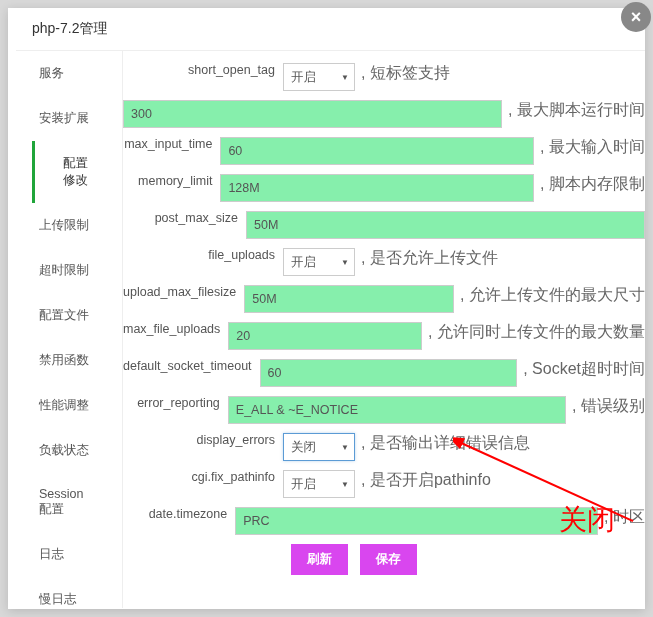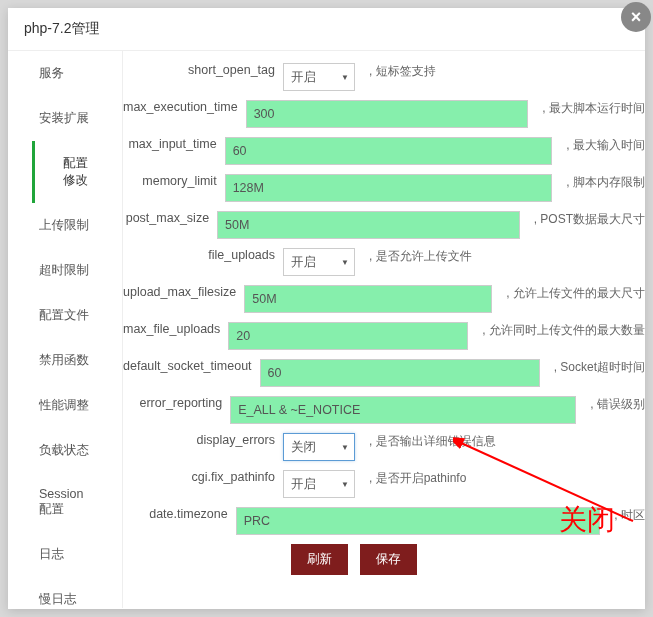--- a/index.html
+++ b/index.html
@@ -1,36 +1,36 @@
 <!DOCTYPE html>
 <html><head>
 <meta charset="utf-8">
 <style>
 * { box-sizing: border-box; margin: 0; padding: 0; }
 body { font-family: "Microsoft YaHei", Arial, sans-serif; background: #d8d8d8; width: 653px; height: 617px; overflow: hidden; position: relative; font-size: 13px; color: #555; }
 .modal { position: absolute; left: 8px; top: 8px; width: 637px; height: 601px; background: #fff; box-shadow: 0 2px 10px rgba(0,0,0,0.15); }
 .close-btn { position: absolute; right: -6px; top: -6px; width: 30px; height: 30px; background: #888; border-radius: 50%; color: #fff; display: flex; align-items: center; justify-content: center; font-size: 18px; cursor: pointer; z-index: 10; font-weight: bold; }
-.header { border-bottom: 1px solid #eee; padding: 12px 16px; font-size: 14px; color: #333; }
+.header { border-bottom: 1px solid #eee; padding: 12px 16px; font-size: 14px; color: #333; margin-left: 8px; }
 .body { display: flex; height: calc(100% - 44px); }
 .sidebar { width: 115px; border-right: 1px solid #eee; }
 .sidebar-item { padding: 14px 28px; font-size: 12.5px; color: #555; cursor: pointer; border-left: 3px solid transparent; }
 .sidebar-item.active { border-left-color: #20a53a; background: #fff; color: #333; position: relative; margin-left: 24px; }
 .content { flex: 1; padding: 12px 0 0 0; overflow: auto; position: relative; }
 .row { display: flex; align-items: flex-start; margin-bottom: 9px; }
 .label { width: 160px; text-align: right; padding-right: 8px; font-size: 12.5px; color: #555; }
 .field { width: 72px; }
 .field-wide { width: 220px; }
 .input, .select { width: 100%; height: 28px; border: 1px solid #ccc; padding: 0 7px; font-size: 12.5px; color: #555; font-family: inherit; background: #86efac; }
 .select { appearance: none; background: #fff; padding-right: 18px; }
 .select-wrap { position: relative; display: inline-block; }
 .select-wrap::after { content: "▼"; position: absolute; right: 6px; top: 50%; transform: translateY(-50%); font-size: 8px; color: #555; pointer-events: none; }
 .input.focused { border-color: #5b9bd5; outline: none; box-shadow: 0 0 3px rgba(91,155,213,0.4); }
-.desc { margin-left: 14px; font-size: 12px; color: #666; white-space: nowrap; }
+.desc { margin-left: 6px; font-size: 16px; color: #666; white-space: nowrap; }
 .buttons { margin-left: 168px; margin-top: 8px; }
-.btn { display: inline-block; background: #7f1d1d; color: #fff; border: none; padding: 7px 16px; font-size: 12.5px; cursor: pointer; margin-right: 8px; font-family: inherit; }
+.btn { display: inline-block; background: #d946ef; color: #fff; border: none; padding: 7px 16px; font-size: 12.5px; cursor: pointer; margin-right: 8px; font-family: inherit; font-weight: bold; }
 .annotation-text { position: absolute; right: 30px; top: 450px; color: #ff0000; font-size: 28px; font-weight: normal; }
 .arrow-svg { position: absolute; left: 330px; top: 385px; pointer-events: none; }
 </style>
 </head>
 <body>
 
 <div class="modal">
   <div class="close-btn">×</div>
   <div class="header">php-7.2管理</div>
   <div class="body">
@@ -50,38 +50,36 @@
         <div class="sidebar-item">phpinfo</div>
       </div>
     <div class="content">
       <div id="form-rows">
           <div class="row">
             <div class="label">short_open_tag</div>
             <span class="select-wrap field"><select class="select"><option>开启</option></select></span>
             <span class="desc">, 短标签支持</span>
           </div>
           <div class="row">
-            <div class="label">max_execution_time</div>
             <input class="input field" value="300" style="">
             <span class="desc">, 最大脚本运行时间</span>
           </div>
           <div class="row">
             <div class="label">max_input_time</div>
             <input class="input field" value="60" style="">
             <span class="desc">, 最大输入时间</span>
           </div>
           <div class="row">
             <div class="label">memory_limit</div>
             <input class="input field" value="128M" style="">
             <span class="desc">, 脚本内存限制</span>
           </div>
           <div class="row">
             <div class="label">post_max_size</div>
             <input class="input field" value="50M" style="">
-            <span class="desc">, POST数据最大尺寸</span>
           </div>
           <div class="row">
             <div class="label">file_uploads</div>
             <span class="select-wrap field"><select class="select"><option>开启</option></select></span>
             <span class="desc">, 是否允许上传文件</span>
           </div>
           <div class="row">
             <div class="label">upload_max_filesize</div>
             <input class="input field" value="50M" style="">
             <span class="desc">, 允许上传文件的最大尺寸</span>

